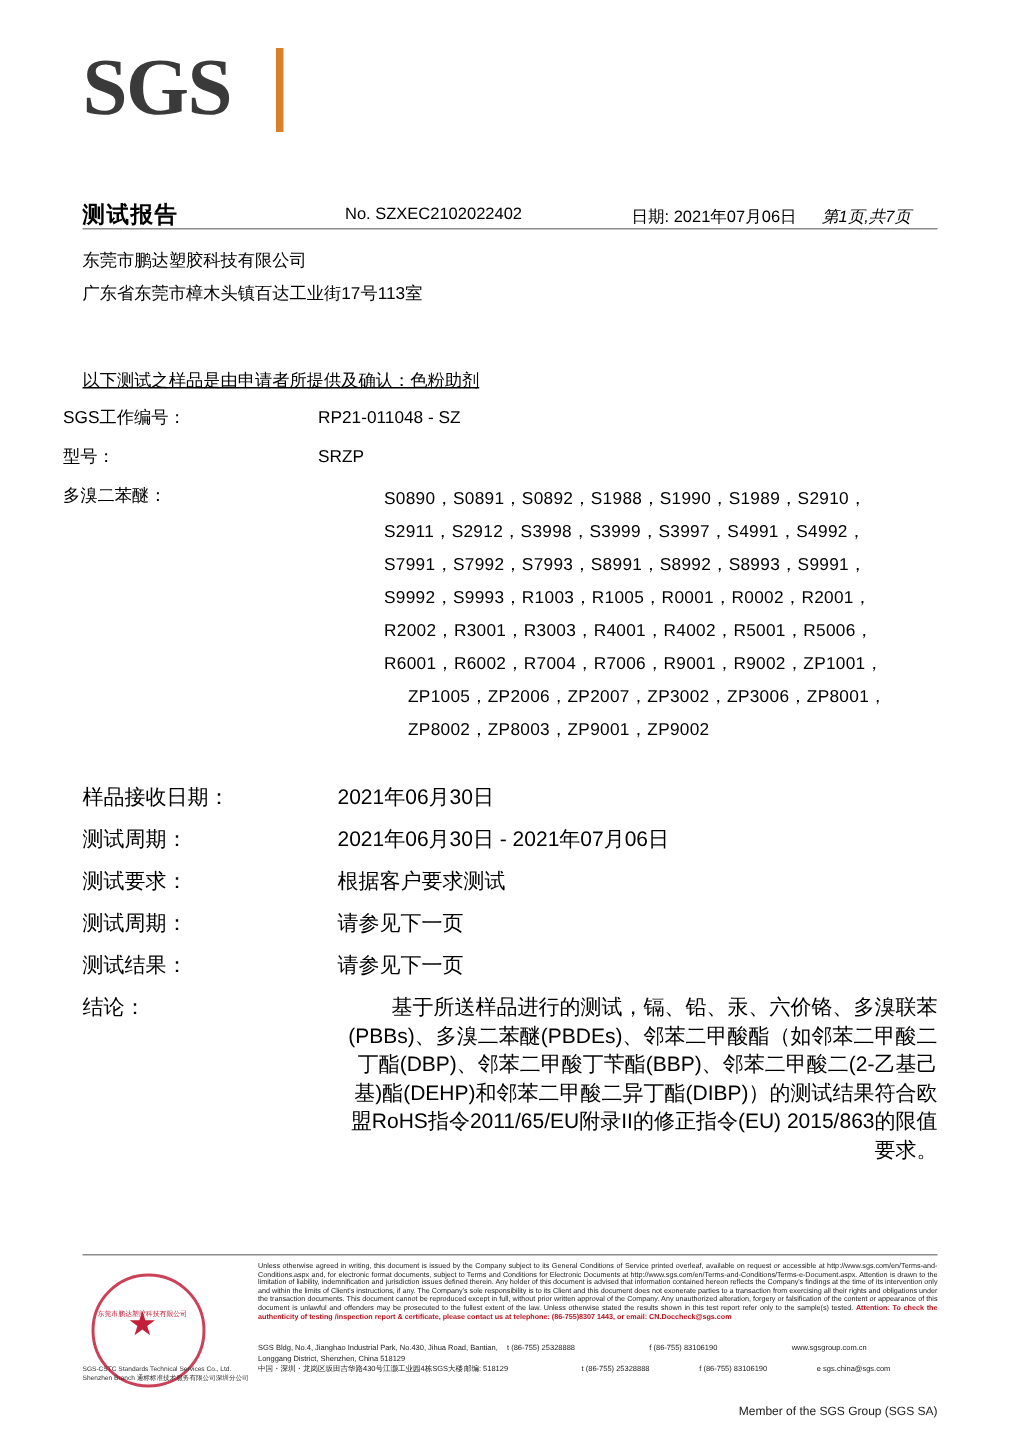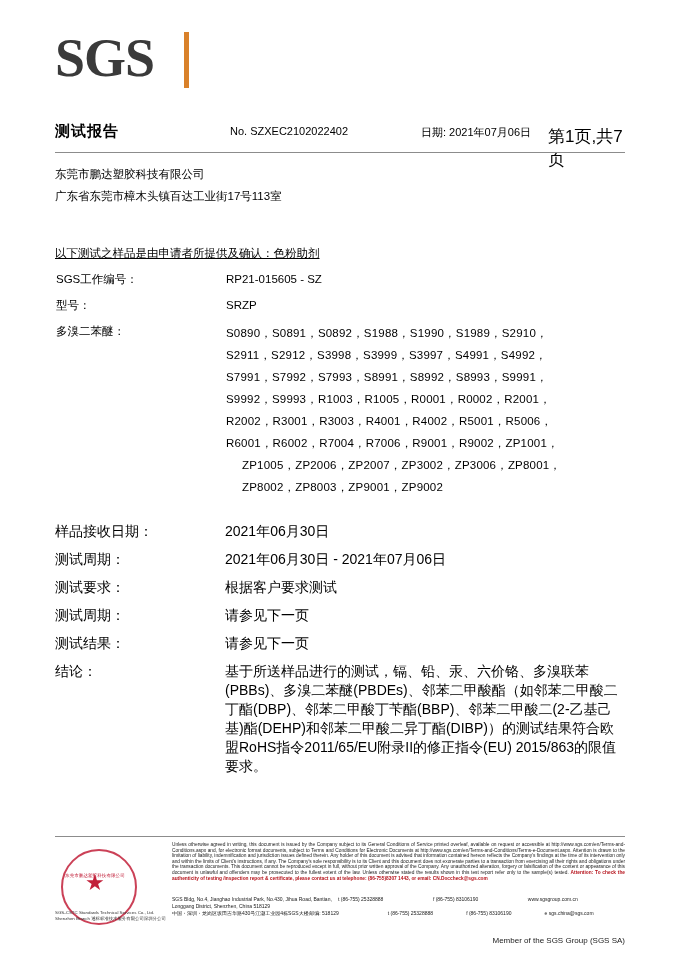--- a/index.html
+++ b/index.html
@@ -43,21 +43,21 @@
     right: 6px;
     top: 2px;
     width: 5px;
     height: 56px;
     background: #d9812a;
   }
   
   .title-row {
     position: absolute;
     left: 55px;
-    top: 122px;
+    top: 134px;
     width: 570px;
     height: 22px;
   }
   .doc-title {
     position: absolute;
     left: 0;
     top: 0;
     font-size: 15px;
     font-weight: bold;
     letter-spacing: 1px;
@@ -72,21 +72,22 @@
     position: absolute;
     left: 366px;
     top: 3px;
     font-size: 11px;
     text-align: right;
   }
   .report-page {
     position: absolute;
     left: 493px;
     top: 3px;
-    font-size: 17px;
+    font-size: 11px;
+    font-style: italic;
   }
   .rule-top {
     position: absolute;
     left: 55px;
     top: 152px;
     width: 570px;
     height: 1px;
     background: #8c8c8c;
   }
   
@@ -103,52 +104,52 @@
   .intro {
     position: absolute;
     left: 55px;
     top: 246px;
     font-size: 11.5px;
     text-decoration: underline;
   }
   
   .kv {
     position: absolute;
-    left: 56px;
+    left: 42px;
     top: 270px;
     width: 570px;
     font-size: 11.5px;
   }
   .kv-row {
     display: flex;
     align-items: flex-start;
     margin-bottom: 8px;
   }
   .kv-key {
     width: 170px;
     flex: 0 0 170px;
     line-height: 18px;
   }
   .kv-val {
     flex: 1 1 auto;
     line-height: 18px;
   }
   .refs .kv-val { line-height: 22px; }
-  .ref-line { white-space: nowrap; letter-spacing: 0.2px; }
+  .ref-line { white-space: nowrap; letter-spacing: 0.2px; margin-left: 44px; }
   .ref-indent { padding-left: 16px; }
 
   .kv2 {
     position: absolute;
     left: 55px;
     top: 522px;
     width: 570px;
     font-size: 14px;
   }
   .kv2 .kv-row { margin-bottom: 10px; }
-  .conclusion .kv-val { line-height: 19px; }
+  .conclusion .kv-val { line-height: 19px; text-align: right; }
 
   
   .rule-bottom {
     position: absolute;
     left: 55px;
     top: 836px;
     width: 570px;
     height: 1px;
     background: #8c8c8c;
   }
@@ -250,21 +251,21 @@
   <div class="company">
     <div>东莞市鹏达塑胶科技有限公司</div>
     <div>广东省东莞市樟木头镇百达工业街17号113室</div>
   </div>
 
   <div class="intro">以下测试之样品是由申请者所提供及确认：色粉助剂</div>
 
   <div class="kv">
     <div class="kv-row">
       <div class="kv-key">SGS工作编号：</div>
-      <div class="kv-val">RP21-015605 - SZ</div>
+      <div class="kv-val">RP21-011048 - SZ</div>
     </div>
     <div class="kv-row">
       <div class="kv-key">型号：</div>
       <div class="kv-val">SRZP</div>
     </div>
     <div class="kv-row refs">
       <div class="kv-key">多溴二苯醚：</div>
       <div class="kv-val">
         <div class="ref-line">S0890，S0891，S0892，S1988，S1990，S1989，S2910，</div>
         <div class="ref-line">S2911，S2912，S3998，S3999，S3997，S4991，S4992，</div>

